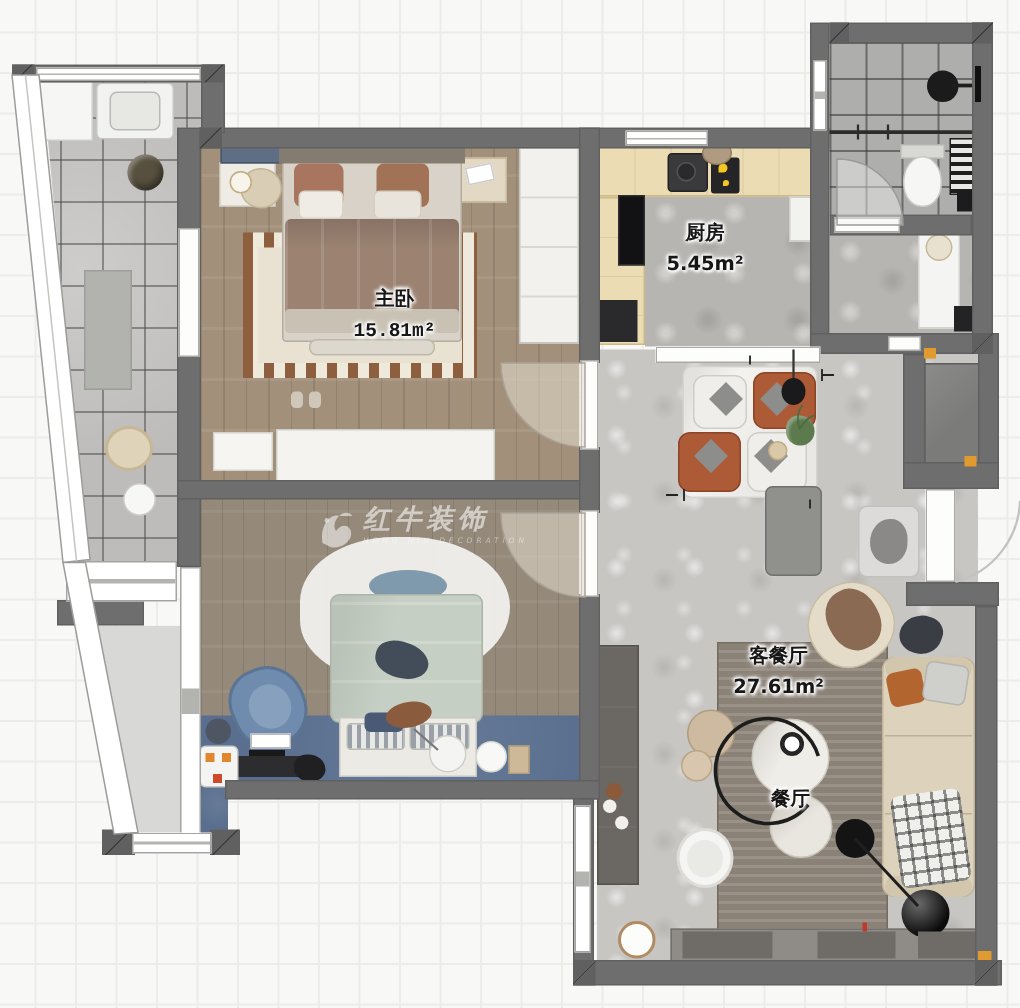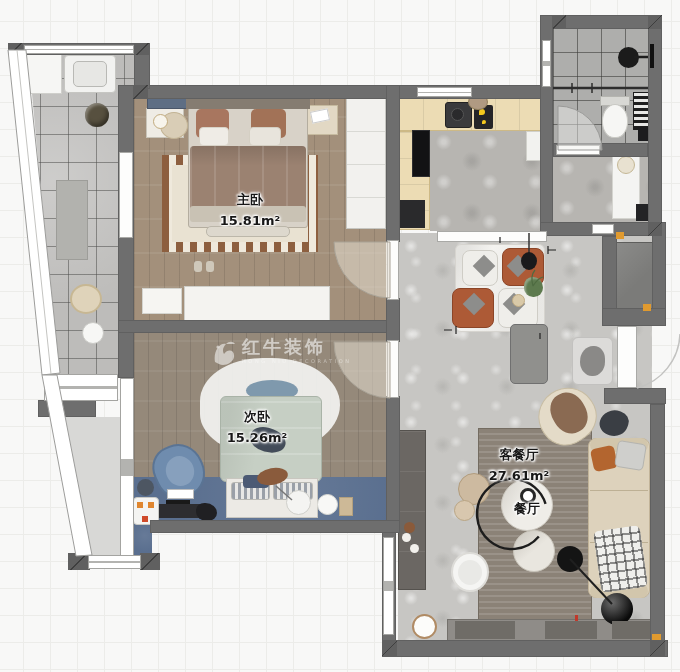--- a/index.html
+++ b/index.html
@@ -261,40 +261,40 @@
     <line x1="529" y1="233" x2="529" y2="254" stroke="#333" stroke-width="1.5"></line>
     <ellipse cx="529" cy="261" rx="8" ry="9" fill="#1a1a1c"></ellipse>
 
     <path d="M548,250 h8 M548,246 v8 M452,330 h-8 M456,326 v8 M500,243 v-6 M540,333 v6" stroke="#222" stroke-width="1.2" fill="none"></path>
 
     <line x1="292" y1="500" x2="276" y2="486" stroke="#777" stroke-width="1.5"></line>
 
     <path d="M533,286 q-3,-10 2,-16 M533,286 q5,-8 10,-9" stroke="#4e6b41" stroke-width="1.2" fill="none"></path>
   </svg>
 
-  <div class="wm" style="left:212px;top:338px;">
+  <div class="wm" style="left:212px;top:338px;font-style:italic;">
     <svg width="26" height="30" viewBox="0 0 26 30">
       <path d="M3,24 C1,13 8,4 14,6 C11,9 10,13 12,16 C16,10 23,12 22,19 C21,25 12,29 7,26 Z M14,6 C17,3 21,3 23,6" fill="rgba(255,255,255,0.68)"></path>
       <circle cx="6" cy="9" r="1.6" fill="rgba(255,255,255,0.68)"></circle>
     </svg>
     <div>
       <div class="wm-cn">红牛装饰</div>
       <div class="wm-en">HONG NIU DECORATION</div>
     </div>
   </div>
 
-  <div class="lbl" style="left:250px;top:210px;">
+  <div class="lbl" style="left:263px;top:210px;font-family:Liberation Mono, monospace;">
     <div>主卧</div>
     <div>15.81m²</div>
   </div>
-  <div class="lbl" style="left:257px;top:427px;">
-    <div>次卧</div>
-    <div>15.26m²</div>
-  </div>
-  <div class="lbl" style="left:519px;top:465px;">
+  <div class="lbl" style="left:470px;top:166px;">
+    <div>厨房</div>
+    <div>5.45m²</div>
+  </div>
+  <div class="lbl" style="left:519px;top:448px;">
     <div>客餐厅</div>
     <div>27.61m²</div>
   </div>
-  <div class="lbl" style="left:527px;top:508px;">
+  <div class="lbl" style="left:527px;top:533px;">
     <div>餐厅</div>
   </div>
 
 </div>
 
 </body></html>

